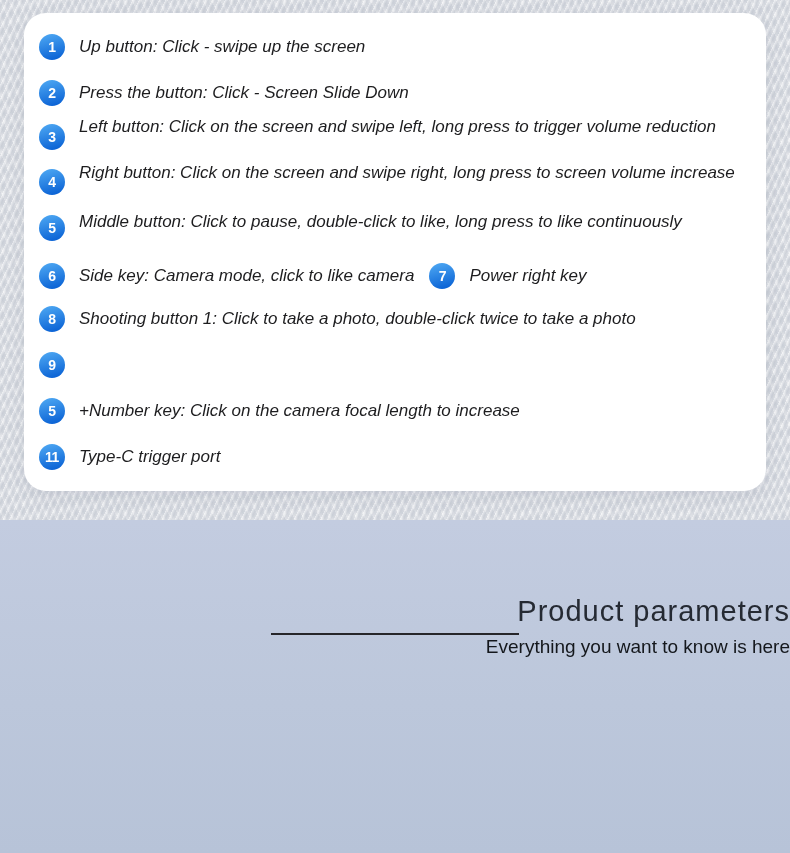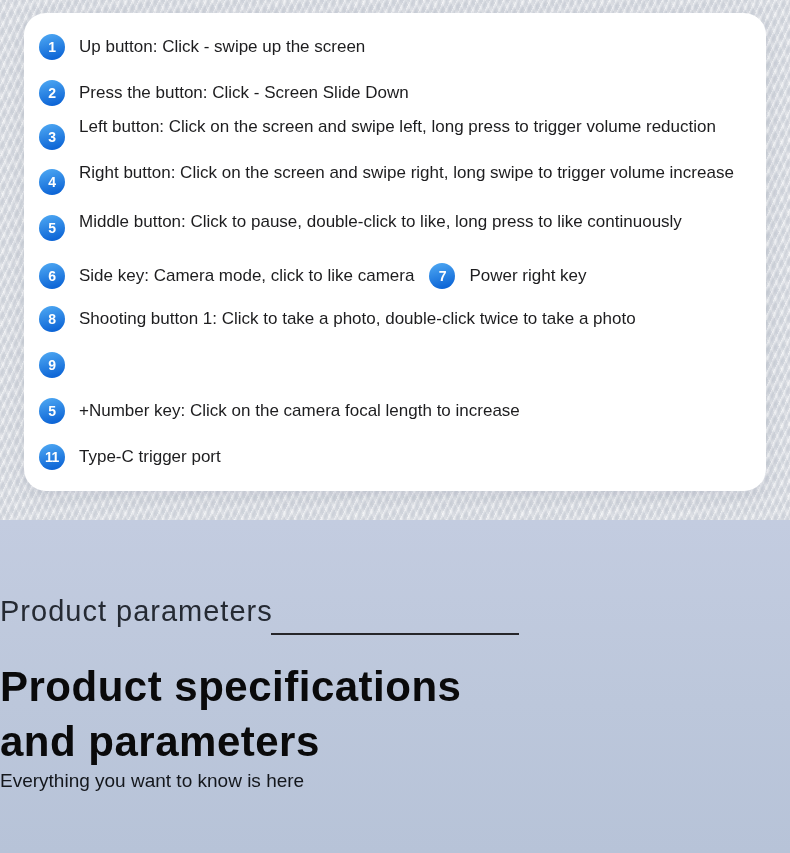--- a/index.html
+++ b/index.html
@@ -34,29 +34,29 @@
     background:linear-gradient(165deg, #4aa4f1 8%, #0d65d6 88%);
     color:#ffffff; font-size:14px; font-weight:bold;
     display:flex; align-items:center; justify-content:center;
     margin-right:14px; letter-spacing:-0.5px;
   }
   .row:nth-child(3) .badge { transform:translateY(10px); }
   .row:nth-child(4) .badge { transform:translateY(9px); }
   .row:nth-child(5) .badge { transform:translateY(6px); }
 
   .row-text {
-    font-size:17px; color:#1d1d1f; white-space:nowrap; line-height:26px;
+    font-size:17px; color:#1d1d1f; white-space:nowrap; line-height:26px;font-style:italic;
   }
   .secondary-group { display:flex; align-items:center; margin-left:15px; }
 
   
   .params {
     position:absolute; left:0; top:520px; width:790px; height:333px;
     background:linear-gradient(180deg, #c3cce0 0%, #bcc7db 55%, #b7c3d8 100%);
-    text-align:left;
+    text-align:right;
   }
   .eyebrow {
     margin-top:74px; font-size:29px; font-weight:300;
     color:#252a33; letter-spacing:1px; line-height:35px;
   }
   .eyebrow-underline {
     width:248px; height:2px; background:#26262a; margin:4px auto 0;
   }
   .big-title {
     margin-top:24px; font-size:42px; font-weight:bold;
@@ -83,21 +83,21 @@
       <span class="row-text">Press the button: Click - Screen Slide Down</span>
     </div>
 
     <div class="row">
       <span class="badge">3</span>
       <span class="row-text">Left button: Click on the screen and swipe left, long press to trigger volume reduction</span>
     </div>
 
     <div class="row">
       <span class="badge">4</span>
-      <span class="row-text">Right button: Click on the screen and swipe right, long swipe to trigger volume increase</span>
+      <span class="row-text">Right button: Click on the screen and swipe right, long press to screen volume increase</span>
     </div>
 
     <div class="row">
       <span class="badge">5</span>
       <span class="row-text">Middle button: Click to pause, double-click to like, long press to like continuously</span>
     </div>
 
     <div class="row">
       <span class="badge">6</span>
       <span class="row-text">Side key: Camera mode, click to like camera</span>
@@ -124,20 +124,16 @@
     <div class="row">
       <span class="badge">11</span>
       <span class="row-text">Type-C trigger port</span>
     </div>
 
   </div>
 
   <div class="params">
     <div class="eyebrow">Product parameters</div>
     <div class="eyebrow-underline"></div>
-    <div class="big-title">
-      <div>Product specifications</div>
-      <div>and parameters</div>
-    </div>
     <div class="subtitle">Everything you want to know is here</div>
   </div>
 
 </div>
 
 </body></html>

